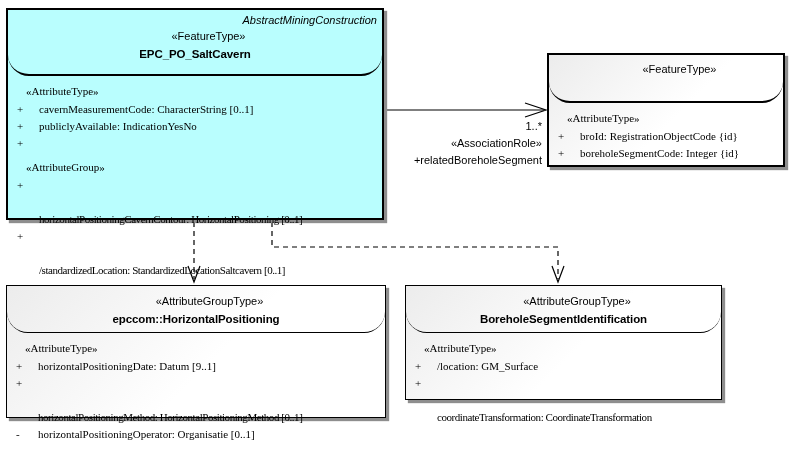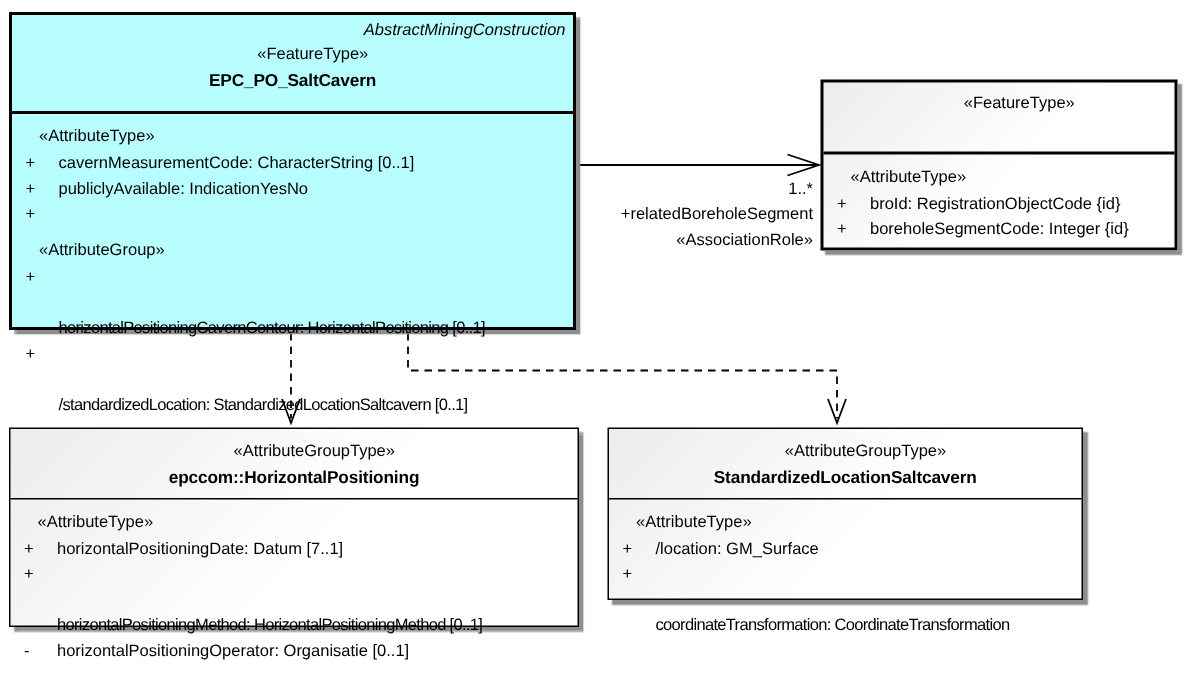--- a/index.html
+++ b/index.html
@@ -10,27 +10,27 @@
   svg.connectors{position:absolute;left:0;top:0;pointer-events:none;}
 
   .uml-box{
     position:absolute;box-sizing:border-box;border:2px solid var(--border_color,#000);
     box-shadow:3px 3px 1px var(--shadow_color,#8e8e8e);
   }
   .uml-box.grouptype{border-width:1px;}
   .fill-cyan{background:var(--class_fill_cyan,#b9fefe);}
   .fill-white{background:linear-gradient(135deg,#ececec 0%,#ffffff 55%);}
 
-  .name-comp{box-sizing:border-box;border-bottom:2px solid var(--border_color,#000);text-align:center;}
+  .name-comp{box-sizing:border-box;border-bottom:2px solid var(--border_color,#000);text-align:center;border-radius:21px;}
   .grouptype .name-comp{border-bottom-width:1px;text-align:center;}
   .parent-label{font-style:italic;text-align:right;padding:3px 5px 0 0;line-height:14px;}
   .stereo{line-height:15px;margin-top:2px;margin-left:27px;}
   .uml-name{font-weight:bold;font-size:11.5px;letter-spacing:-0.1px;line-height:16px;margin-top:2px;white-space:nowrap;}
 
-  .attrs{padding:7px 4px 0 4px;}
+  .attrs{padding:7px 4px 0 4px;font-family:Liberation Serif, serif;}
   .stereo-label{padding-left:14px;line-height:16px;margin-bottom:2px;white-space:nowrap;}
   .stereo-label.gap{margin-top:7px;}
   .attr-row{display:flex;line-height:17px;white-space:nowrap;}
   .attr-row .vis{flex:none;width:22px;padding-left:5px;}
   .attr-row .atext{flex:none;}
   .tight{letter-spacing:-0.45px;margin-top:34px;}
 
   .assoc-labels{position:absolute;left:384px;top:118px;width:158px;text-align:right;line-height:17px;}
 </style>
 </head>
@@ -51,22 +51,22 @@
     </g>
 
     <g stroke="#000" stroke-width="1.2" fill="none">
       <path d="M272,222 L272,247 L558,247 L558,279" stroke-dasharray="5,4"></path>
       <polyline points="552,266 558,282 564,266"></polyline>
     </g>
   </svg>
 
   <div class="assoc-labels">
     <div>1..*</div>
+    <div>«AssociationRole»</div>
     <div>+relatedBoreholeSegment</div>
-    <div>«AssociationRole»</div>
   </div>
 
   <div class="uml-box featuretype fill-cyan" style="left:6px;top:8px;width:378px;height:212px;">
     <div class="name-comp" style="height:66px;">
       <div class="parent-label">AbstractMiningConstruction</div>
       <div class="stereo">«FeatureType»</div>
       <div class="uml-name">EPC_PO_SaltCavern</div>
     </div>
     <div class="attrs">
       <div class="stereo-label">«AttributeType»</div>
@@ -112,37 +112,37 @@
 
   <div class="uml-box grouptype fill-white" style="left:6px;top:285px;width:380px;height:133px;">
     <div class="name-comp" style="height:47px;padding-top:6px;">
       <div class="stereo">«AttributeGroupType»</div>
       <div class="uml-name">epccom::HorizontalPositioning</div>
     </div>
     <div class="attrs">
       <div class="stereo-label">«AttributeType»</div>
       <div class="attr-row">
         <span class="vis">+</span>
-        <span class="atext">horizontalPositioningDate: Datum [7..1]</span>
+        <span class="atext">horizontalPositioningDate: Datum [9..1]</span>
       </div>
       <div class="attr-row">
         <span class="vis">+</span>
         <span class="atext tight">horizontalPositioningMethod: HorizontalPositioningMethod [0..1]</span>
       </div>
       <div class="attr-row">
         <span class="vis">-</span>
         <span class="atext">horizontalPositioningOperator: Organisatie [0..1]</span>
       </div>
     </div>
   </div>
 
   <div class="uml-box grouptype fill-white" style="left:405px;top:285px;width:317px;height:115px;">
     <div class="name-comp" style="height:47px;padding-top:6px;">
       <div class="stereo">«AttributeGroupType»</div>
-      <div class="uml-name">StandardizedLocationSaltcavern</div>
+      <div class="uml-name">BoreholeSegmentIdentification</div>
     </div>
     <div class="attrs">
       <div class="stereo-label">«AttributeType»</div>
       <div class="attr-row">
         <span class="vis">+</span>
         <span class="atext">/location: GM_Surface</span>
       </div>
       <div class="attr-row">
         <span class="vis">+</span>
         <span class="atext tight">coordinateTransformation: CoordinateTransformation</span>

